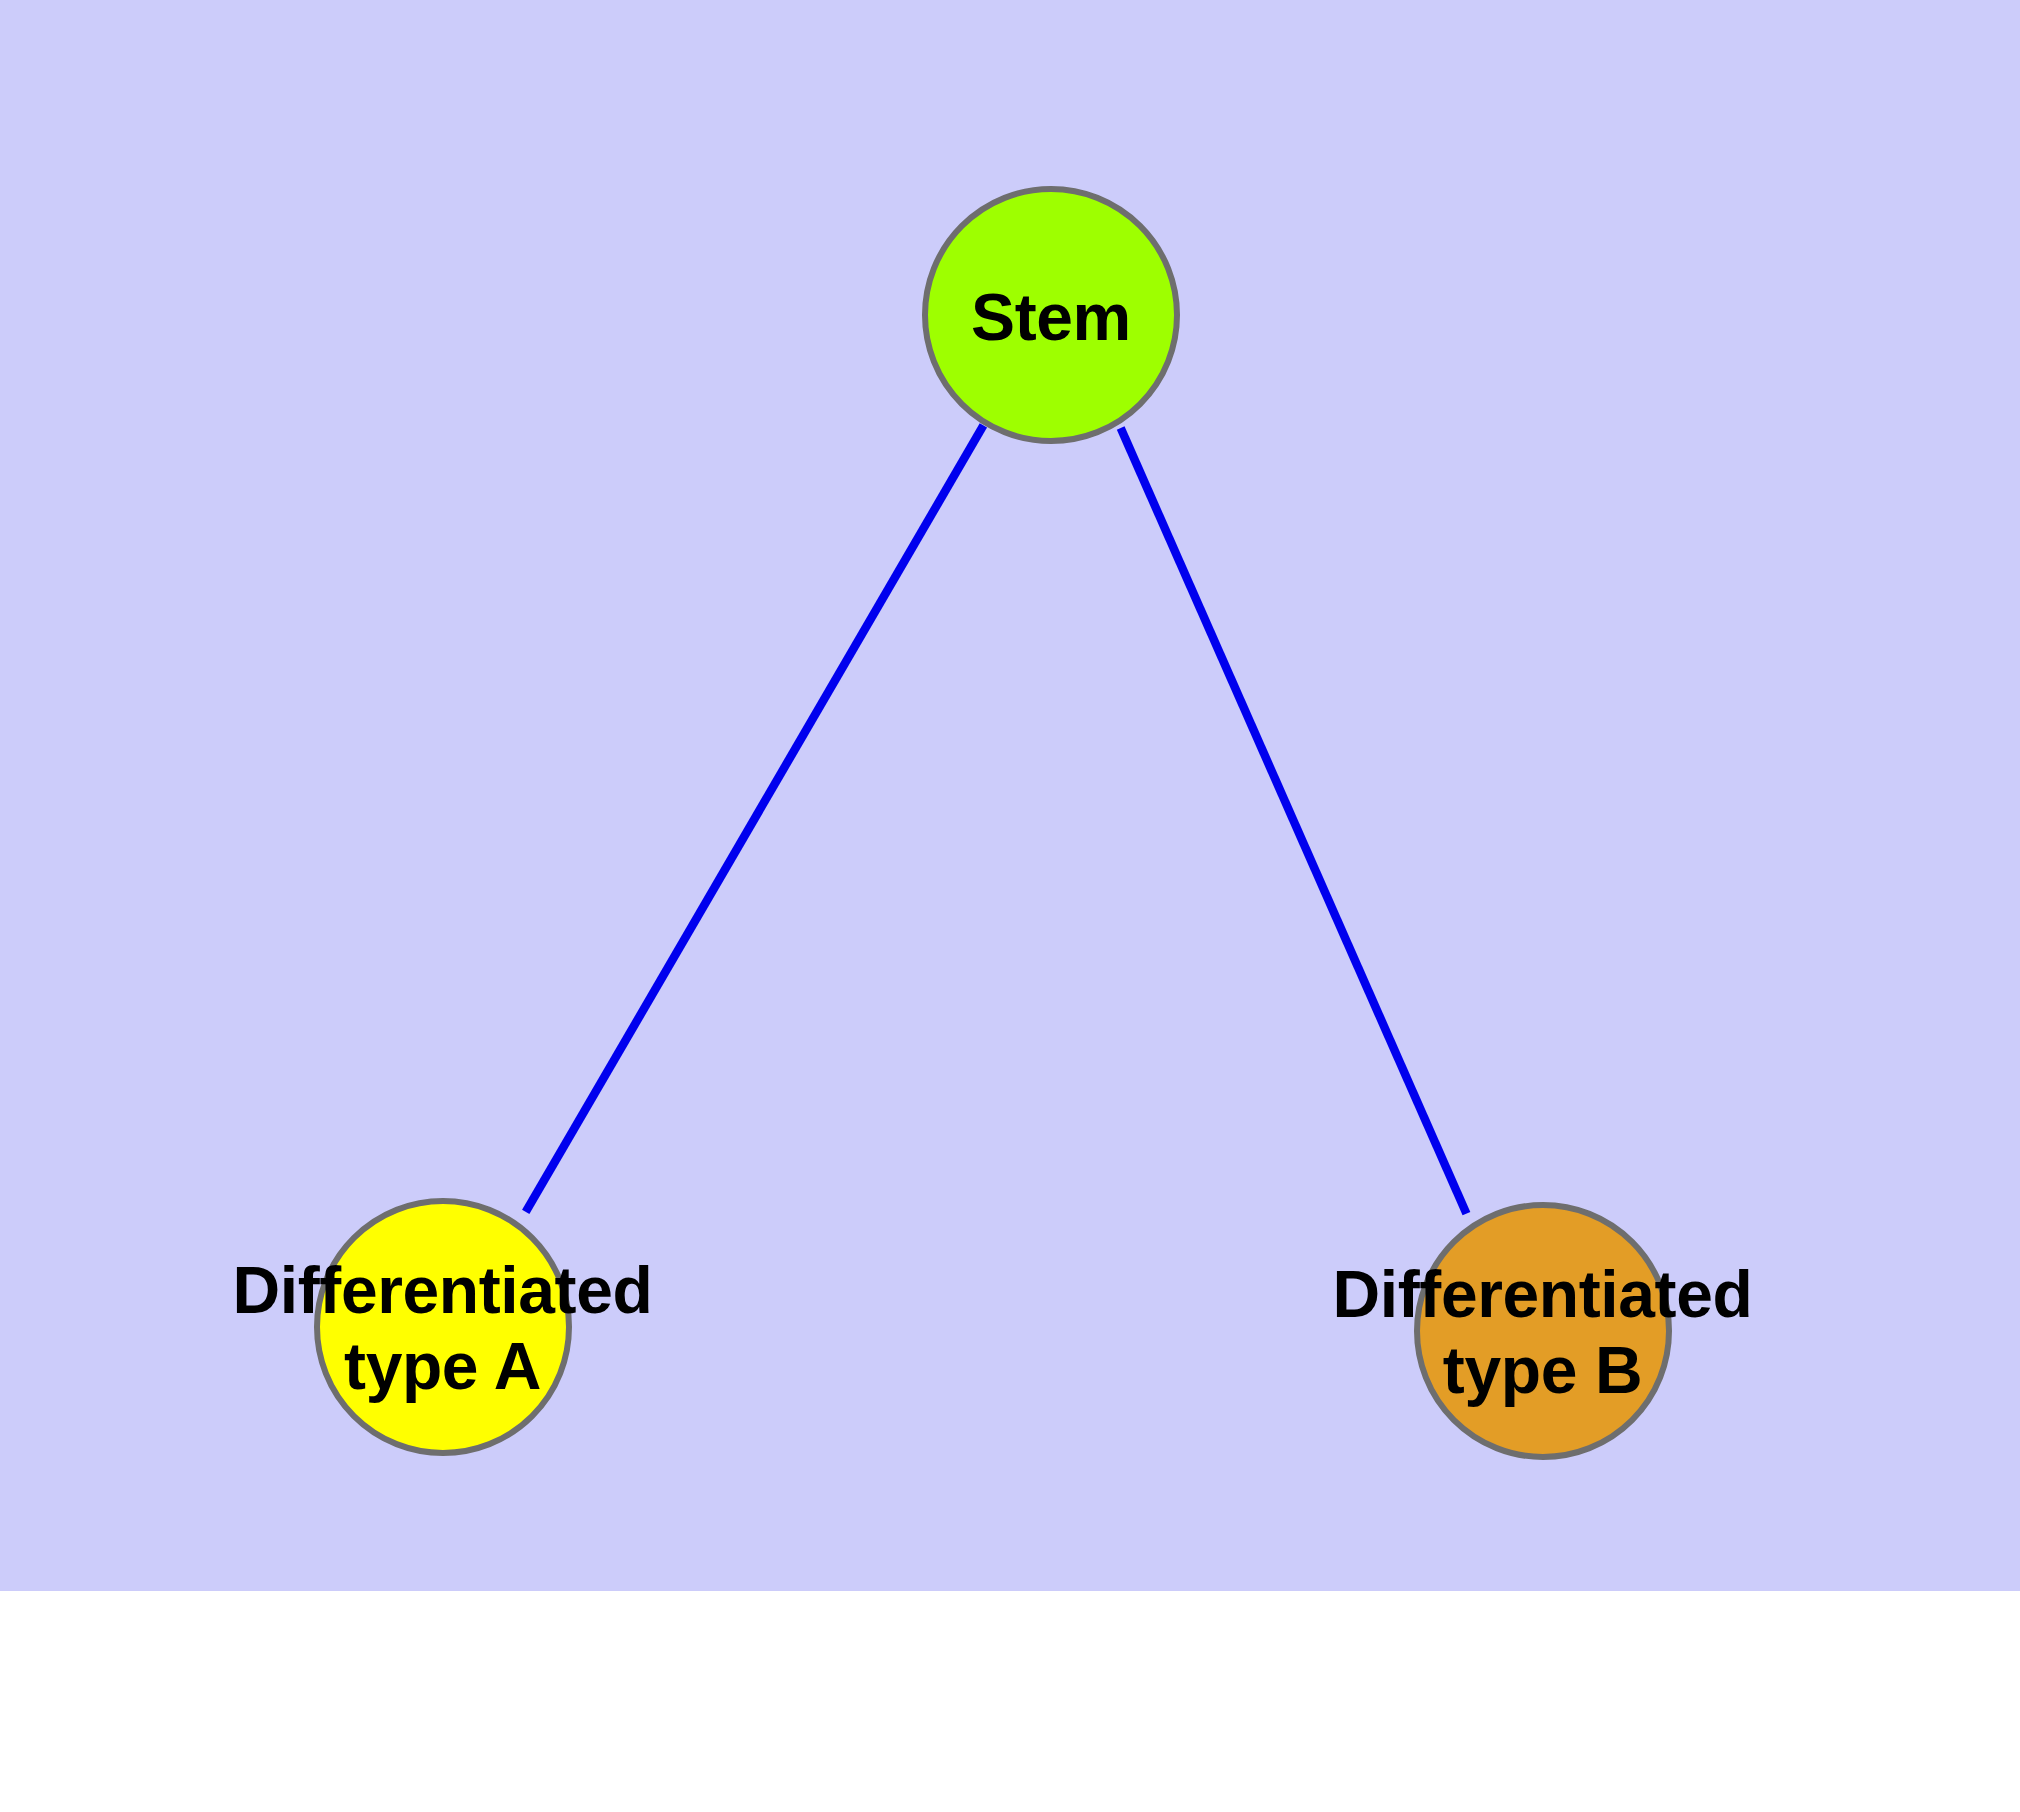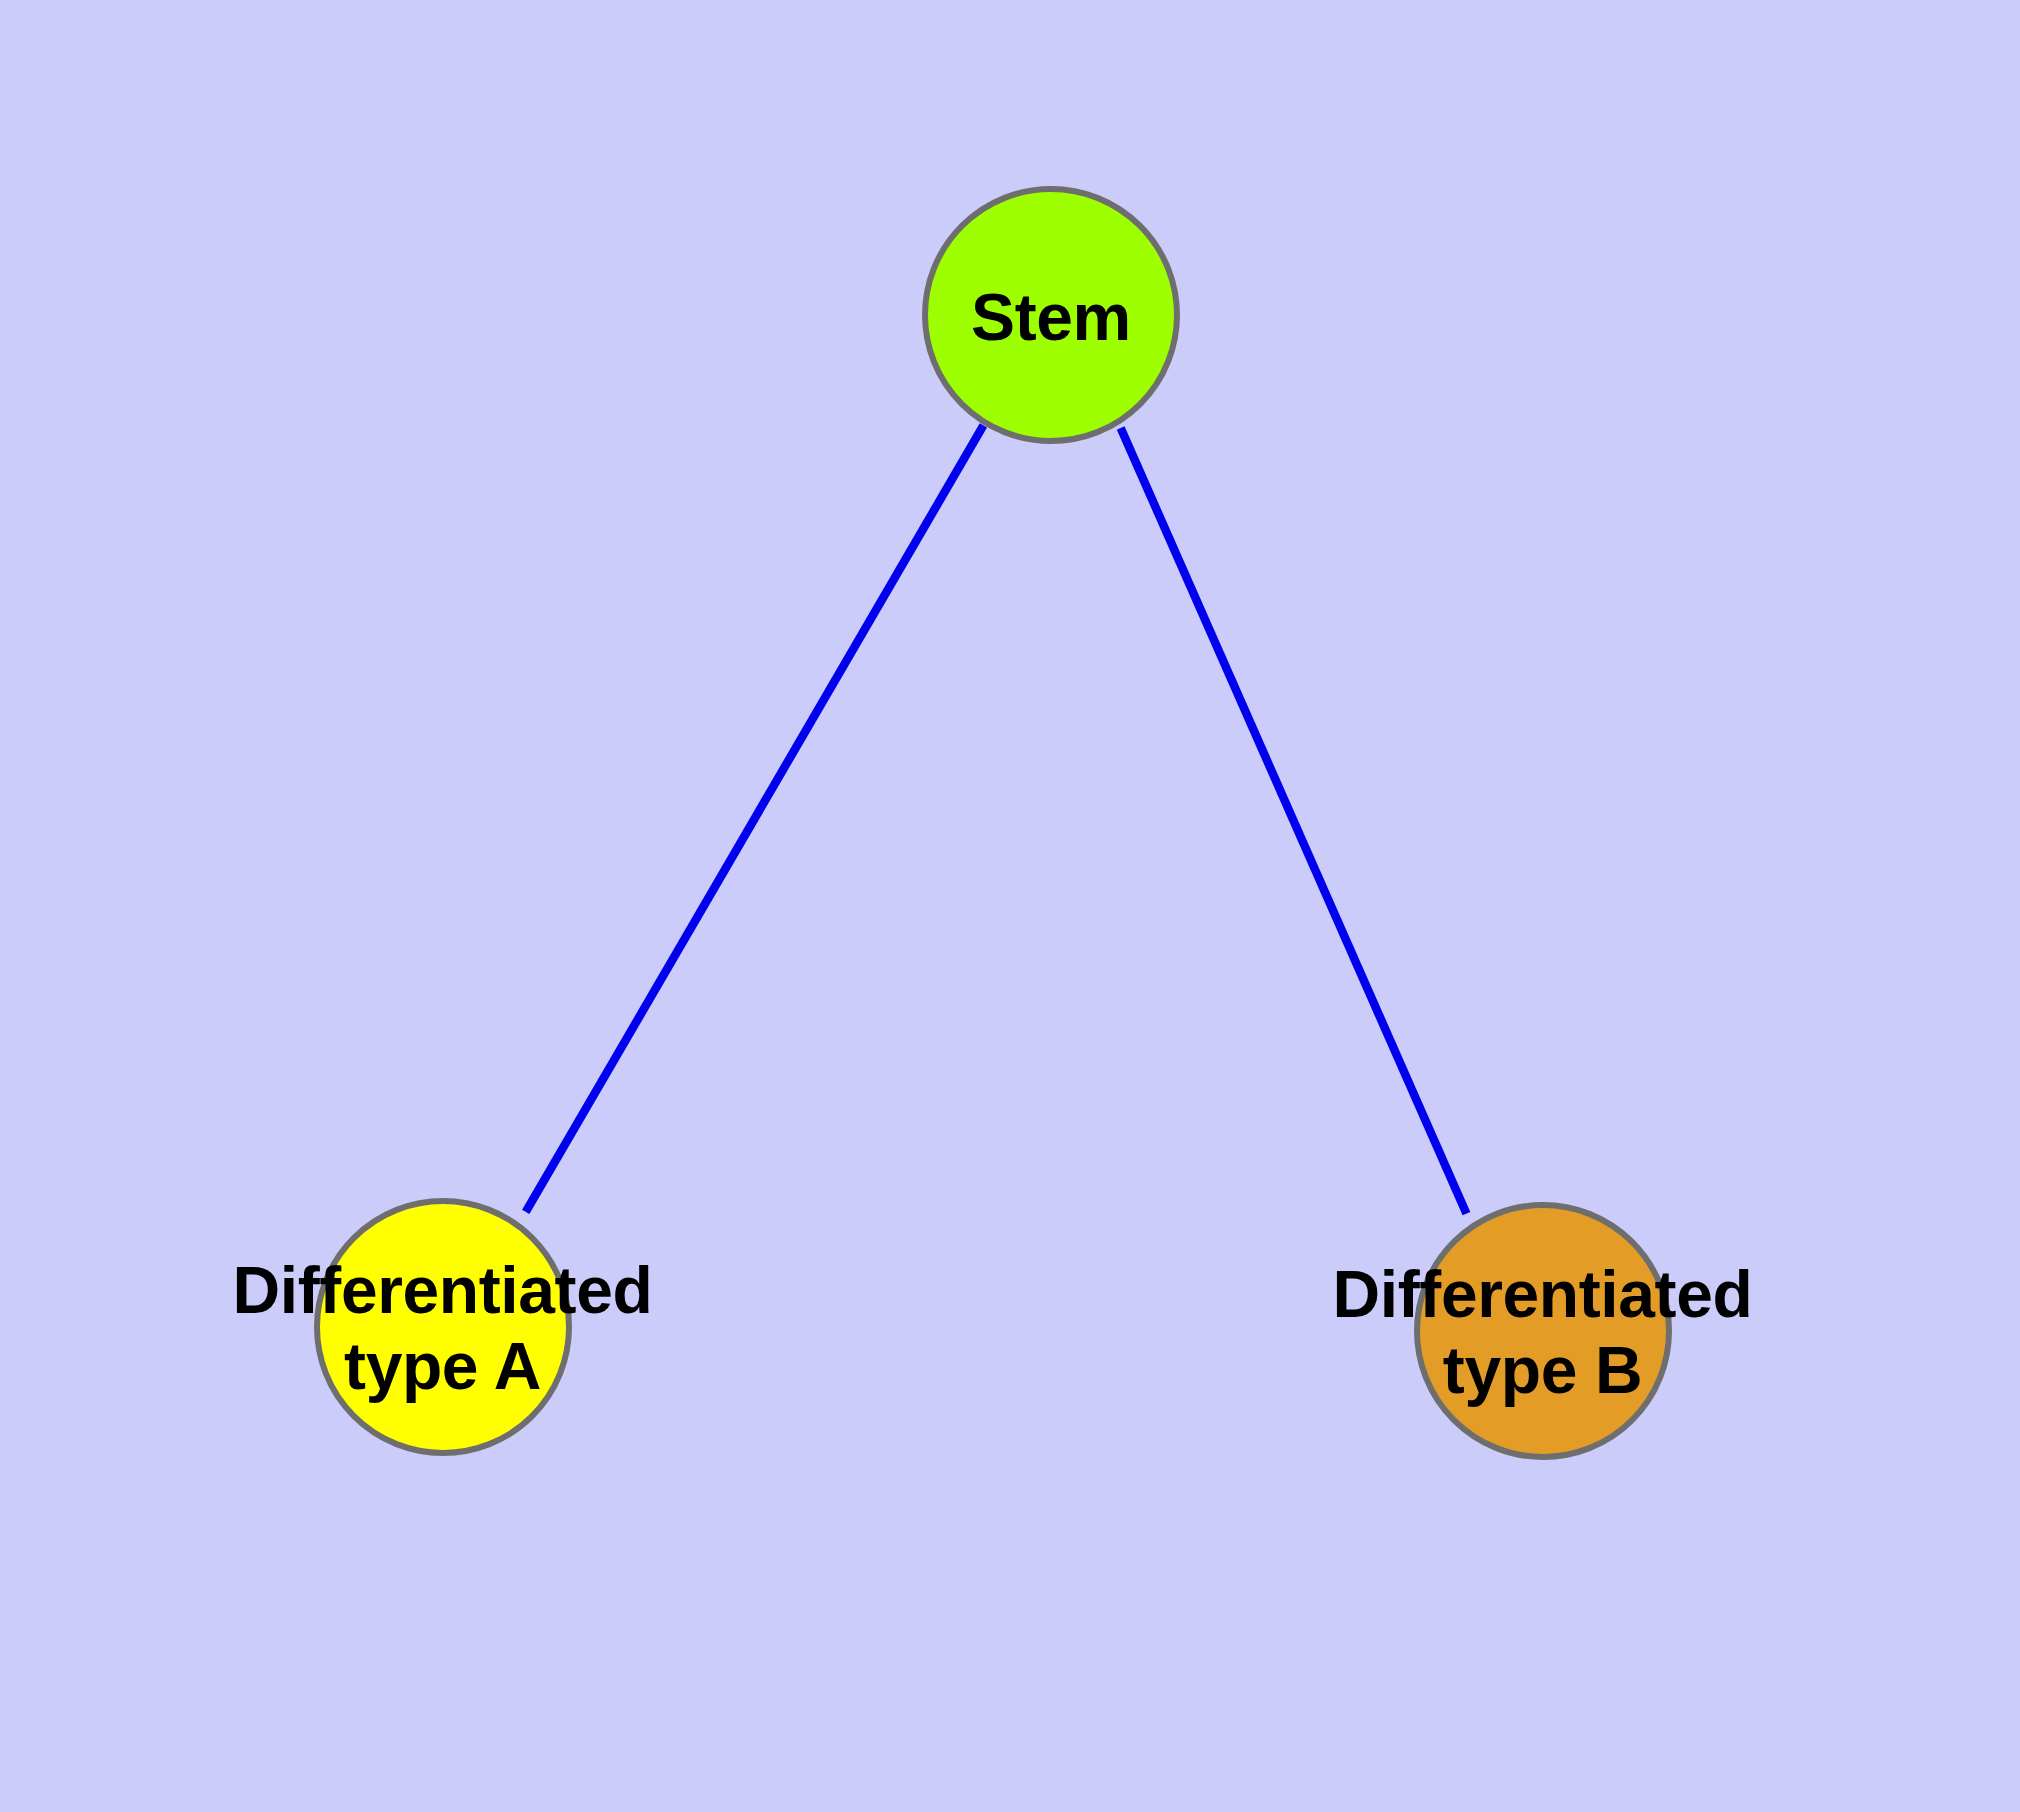--- a/index.html
+++ b/index.html
@@ -4,21 +4,21 @@
 <title>Cell Differentiation Graph</title>
 <style>
   html, body {
     margin: 0;
     padding: 0;
     background: #ffffff;
   }
   #graph-canvas {
     position: relative;
     width: 2021px;
-    height: 1812px;
+    height: 1591px;
     background: #ccccfa;
     overflow: hidden;
     font-family: "Liberation Sans", sans-serif;
   }
   #edge-layer {
     position: absolute;
     left: 0;
     top: 0;
     width: 2021px;
     height: 1812px;

